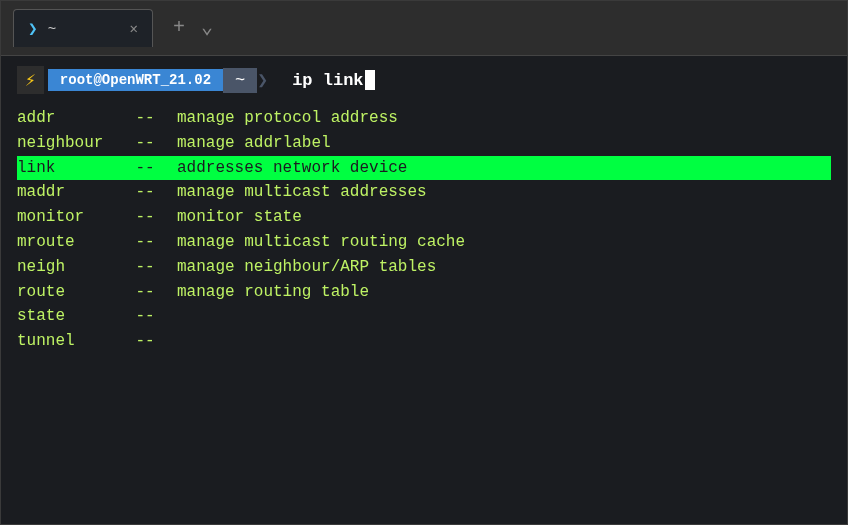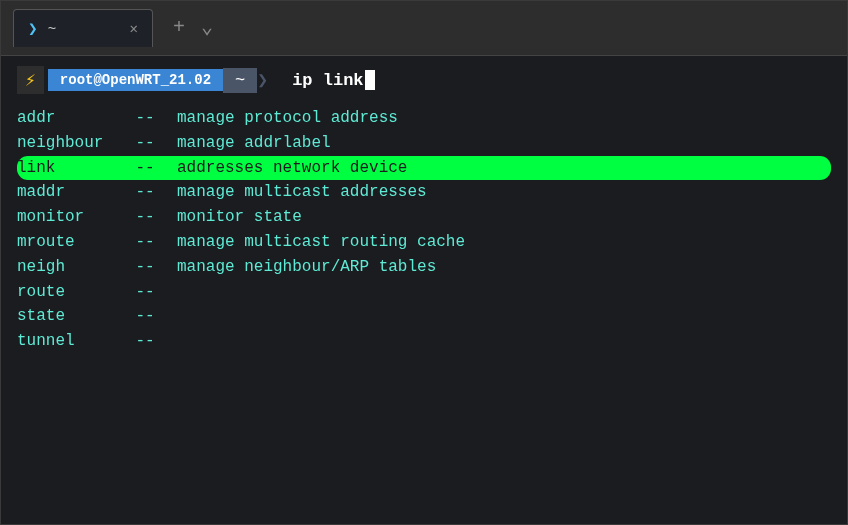--- a/index.html
+++ b/index.html
@@ -146,29 +146,28 @@
       background: #ffffff;
       vertical-align: middle;
       margin-left: 1px;
     }
 
     .output-line {
       display: flex;
       align-items: flex-start;
       font-size: 16px;
       font-family: 'Courier New', Courier, monospace;
-      color: #5eead4;
+      color: #bef264;
       line-height: 1.55;
       white-space: pre;
     }
 
     .output-line.highlighted {
       background: #00ff41;
       color: #1a1c20;
-      border-radius: 11px;
     }
 
     .cmd-name {
       display: inline-block;
       width: 108px;
       font-weight: normal;
     }
 
     .cmd-sep {
       display: inline-block;
@@ -212,18 +211,18 @@
     </div>
 
     <div id="output-lines">
         <div class="output-line"><span class="cmd-name">addr</span><span class="cmd-sep">--</span><span class="cmd-desc">manage protocol address</span></div>
         <div class="output-line"><span class="cmd-name">neighbour</span><span class="cmd-sep">--</span><span class="cmd-desc">manage addrlabel</span></div>
         <div class="output-line highlighted"><span class="cmd-name">link</span><span class="cmd-sep">--</span><span class="cmd-desc">addresses network device</span></div>
         <div class="output-line"><span class="cmd-name">maddr</span><span class="cmd-sep">--</span><span class="cmd-desc">manage multicast addresses</span></div>
         <div class="output-line"><span class="cmd-name">monitor</span><span class="cmd-sep">--</span><span class="cmd-desc">monitor state</span></div>
         <div class="output-line"><span class="cmd-name">mroute</span><span class="cmd-sep">--</span><span class="cmd-desc">manage multicast routing cache</span></div>
         <div class="output-line"><span class="cmd-name">neigh</span><span class="cmd-sep">--</span><span class="cmd-desc">manage neighbour/ARP tables</span></div>
-        <div class="output-line"><span class="cmd-name">route</span><span class="cmd-sep">--</span></div>
+        <div class="output-line"><span class="cmd-name">route</span><span class="cmd-sep">--</span><span class="cmd-desc">manage routing table</span></div>
         <div class="output-line"><span class="cmd-name">state</span><span class="cmd-sep">--</span></div>
         <div class="output-line"><span class="cmd-name">tunnel</span><span class="cmd-sep">--</span></div>
       </div>
   </div>
 </div>
 
 </body></html>

